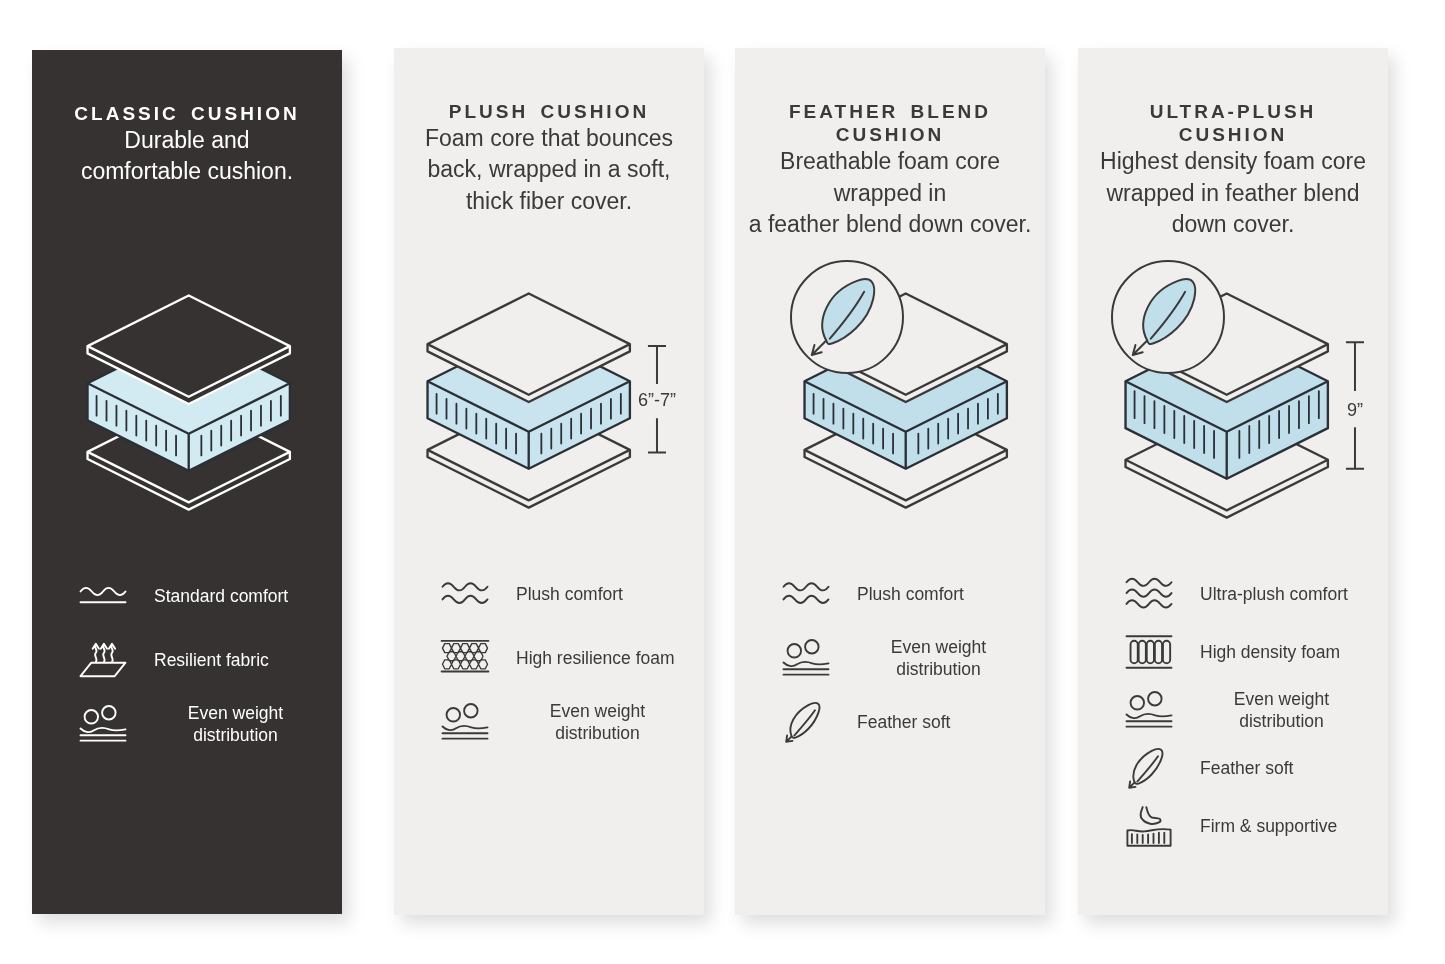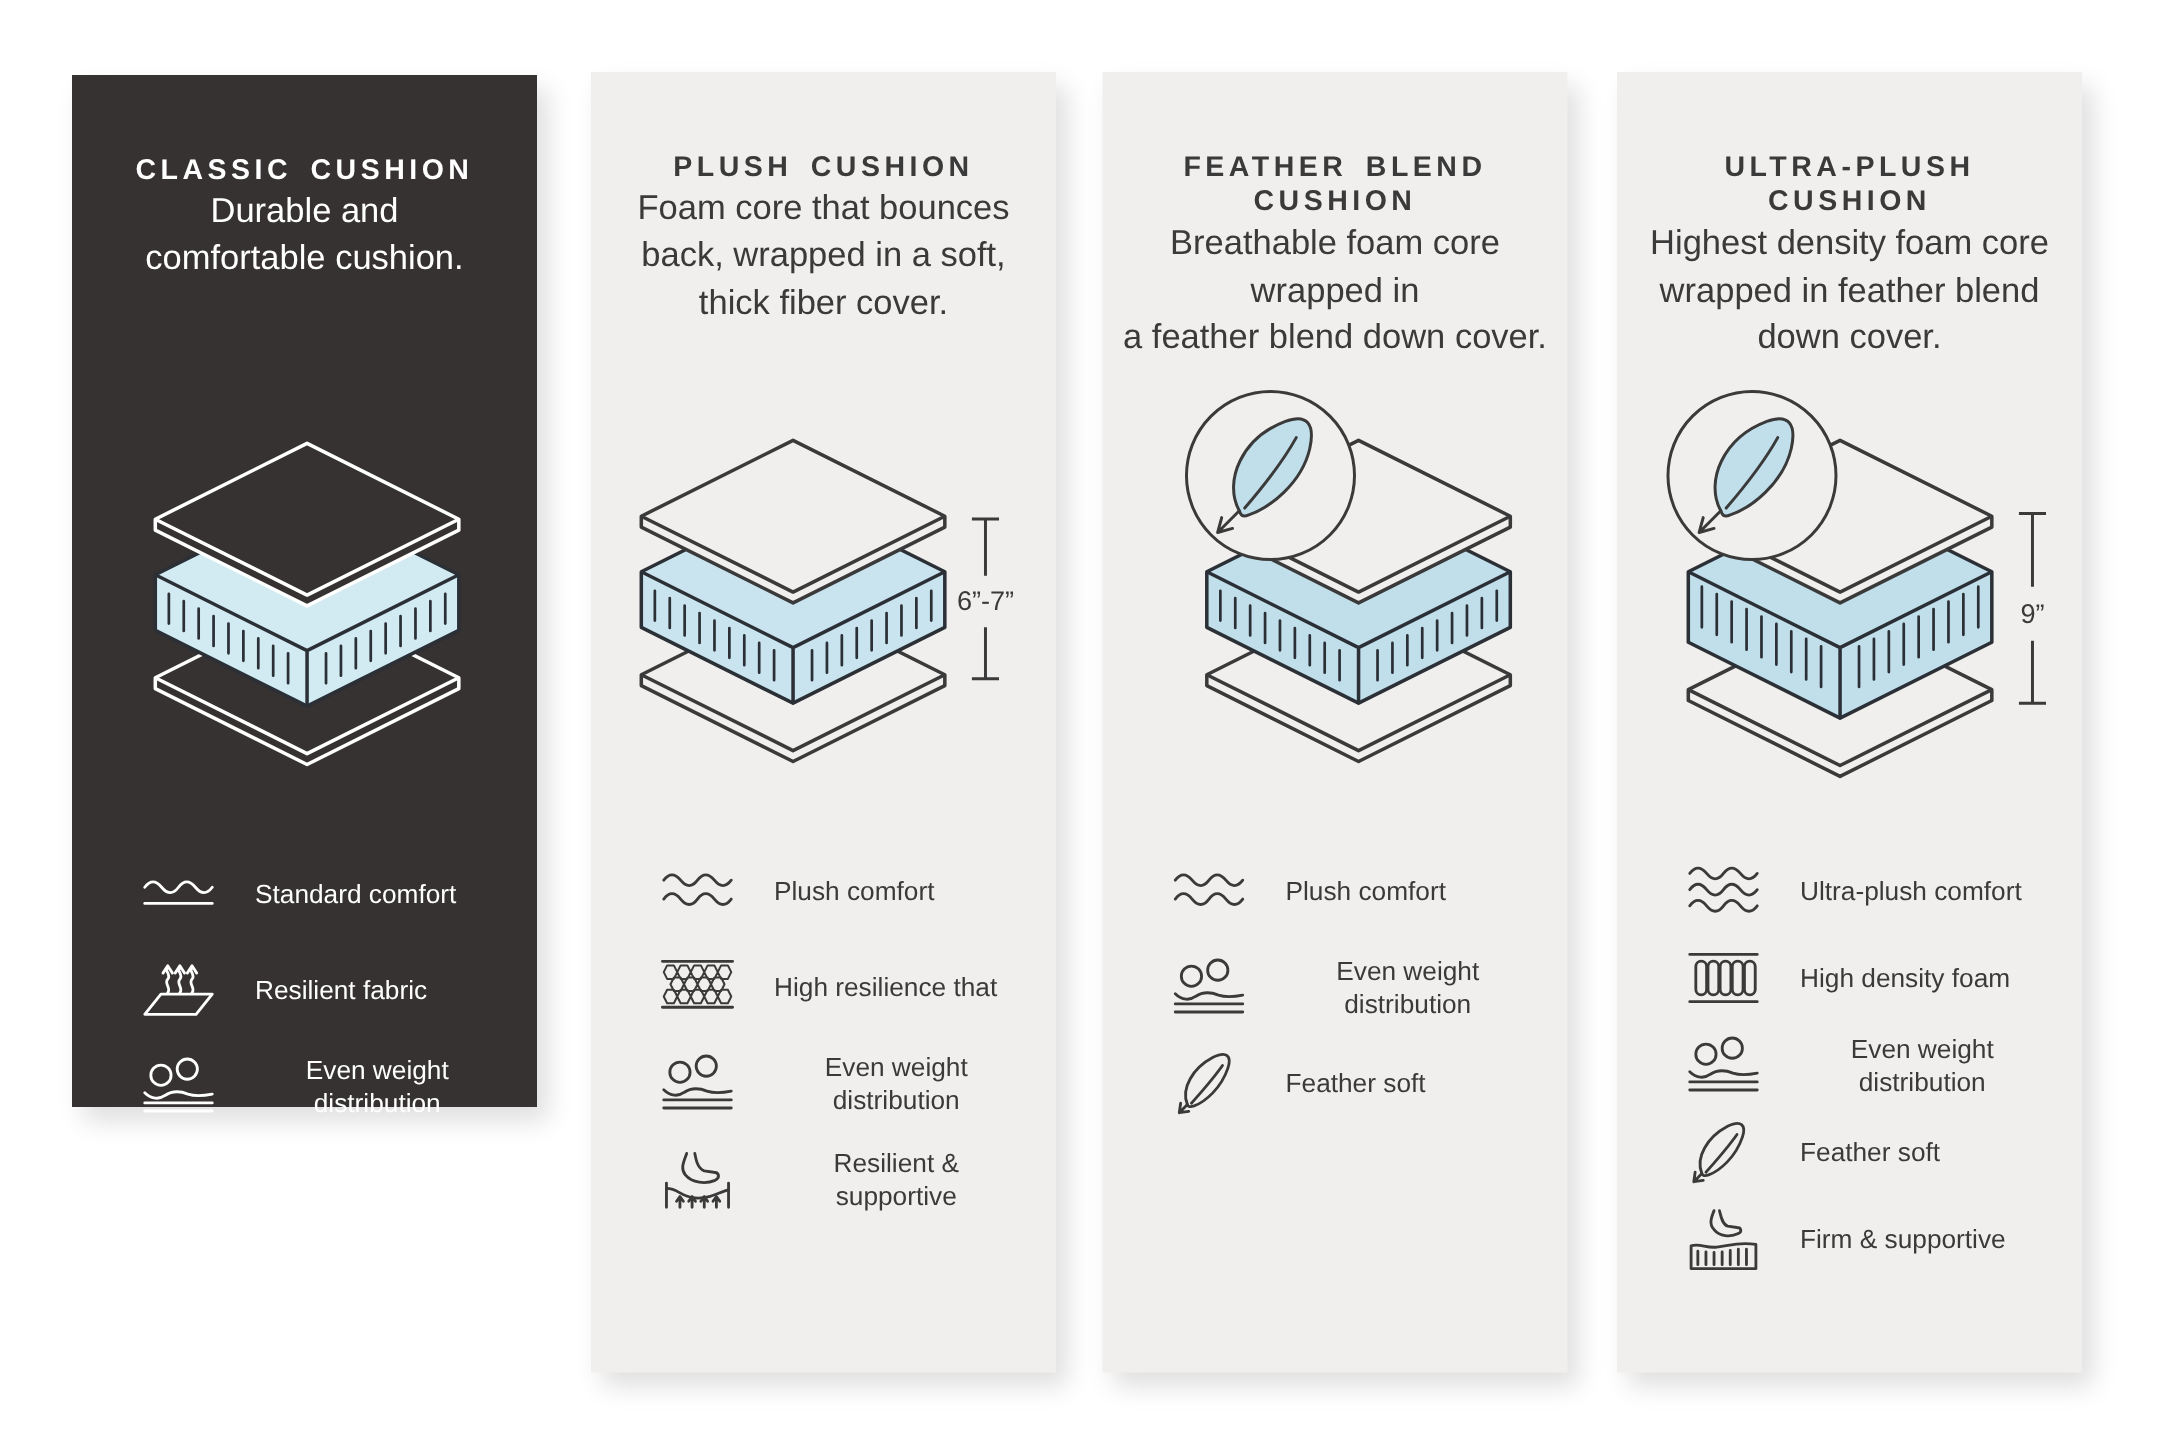--- a/index.html
+++ b/index.html
@@ -1,21 +1,21 @@
 <!DOCTYPE html>
 <html><head>
 <meta charset="utf-8">
 <style>
   * { margin:0; padding:0; box-sizing:border-box; }
   html,body { width:1445px; height:964px; }
   body { background:#ffffff; font-family:"Liberation Sans", sans-serif; position:relative; overflow:hidden; }
   .stage { position:absolute; inset:0; }
   .card { position:absolute; width:310px; background:var(--card-bg); color:var(--ink);
           box-shadow:7px 9px 16px rgba(0,0,0,0.13); }
-  .card.c0 { left:48px;  top:50px; height:688px; }
+  .card.c0 { left:32px;  top:50px; height:864px; }
   .card.c1 { left:394px; top:48px; height:867px; }
   .card.c2 { left:735px; top:48px; height:867px; }
   .card.c3 { left:1078px;top:48px; height:867px; }
   .card-head { height:194px; padding:52px 10px 0; text-align:center; }
   .card-title { font-size:19px; font-weight:bold; letter-spacing:3px; word-spacing:4px;
                 line-height:1.22; white-space:pre-line; color:var(--ink); }
   .card-desc { font-size:23px; line-height:1.36; white-space:pre-line; color:var(--ink); }
   .card-illus { height:318px; padding-top:10px; }
   .cushion { width:312px; height:271px; display:block; }
   .c0 .cushion { margin-left:12px; }
@@ -193,33 +193,27 @@
       <li class="feature">
         <svg class="f-icon" viewBox="0 0 60 48">
             <use href="#sym-wave2"></use>
           </svg>
         <span class="f-label">Plush comfort</span>
       </li>
       <li class="feature">
         <svg class="f-icon" viewBox="0 0 60 48">
             <use href="#sym-honeycomb"></use>
           </svg>
-        <span class="f-label">High resilience that</span>
+        <span class="f-label">High resilience foam</span>
       </li>
       <li class="feature">
         <svg class="f-icon" viewBox="0 0 60 48">
             <use href="#sym-evenweight"></use>
           </svg>
         <span class="f-label">Even weight distribution</span>
-      </li>
-      <li class="feature">
-        <svg class="f-icon" viewBox="0 0 60 48">
-            <use href="#sym-resilient"></use>
-          </svg>
-        <span class="f-label">Resilient &amp; supportive</span>
       </li>
     </ul>
   </section>
 
   <section class="card c2" style="--card-bg: #f0efed; --ink: #3a3a3a; --foam: #c0dfeb; --foam-ink: #2b2f36;">
     <div class="card-head">
       <h2 class="card-title">FEATHER BLEND
 CUSHION</h2>
       <p class="card-desc">Breathable foam core wrapped in
 a feather blend down cover.</p>

